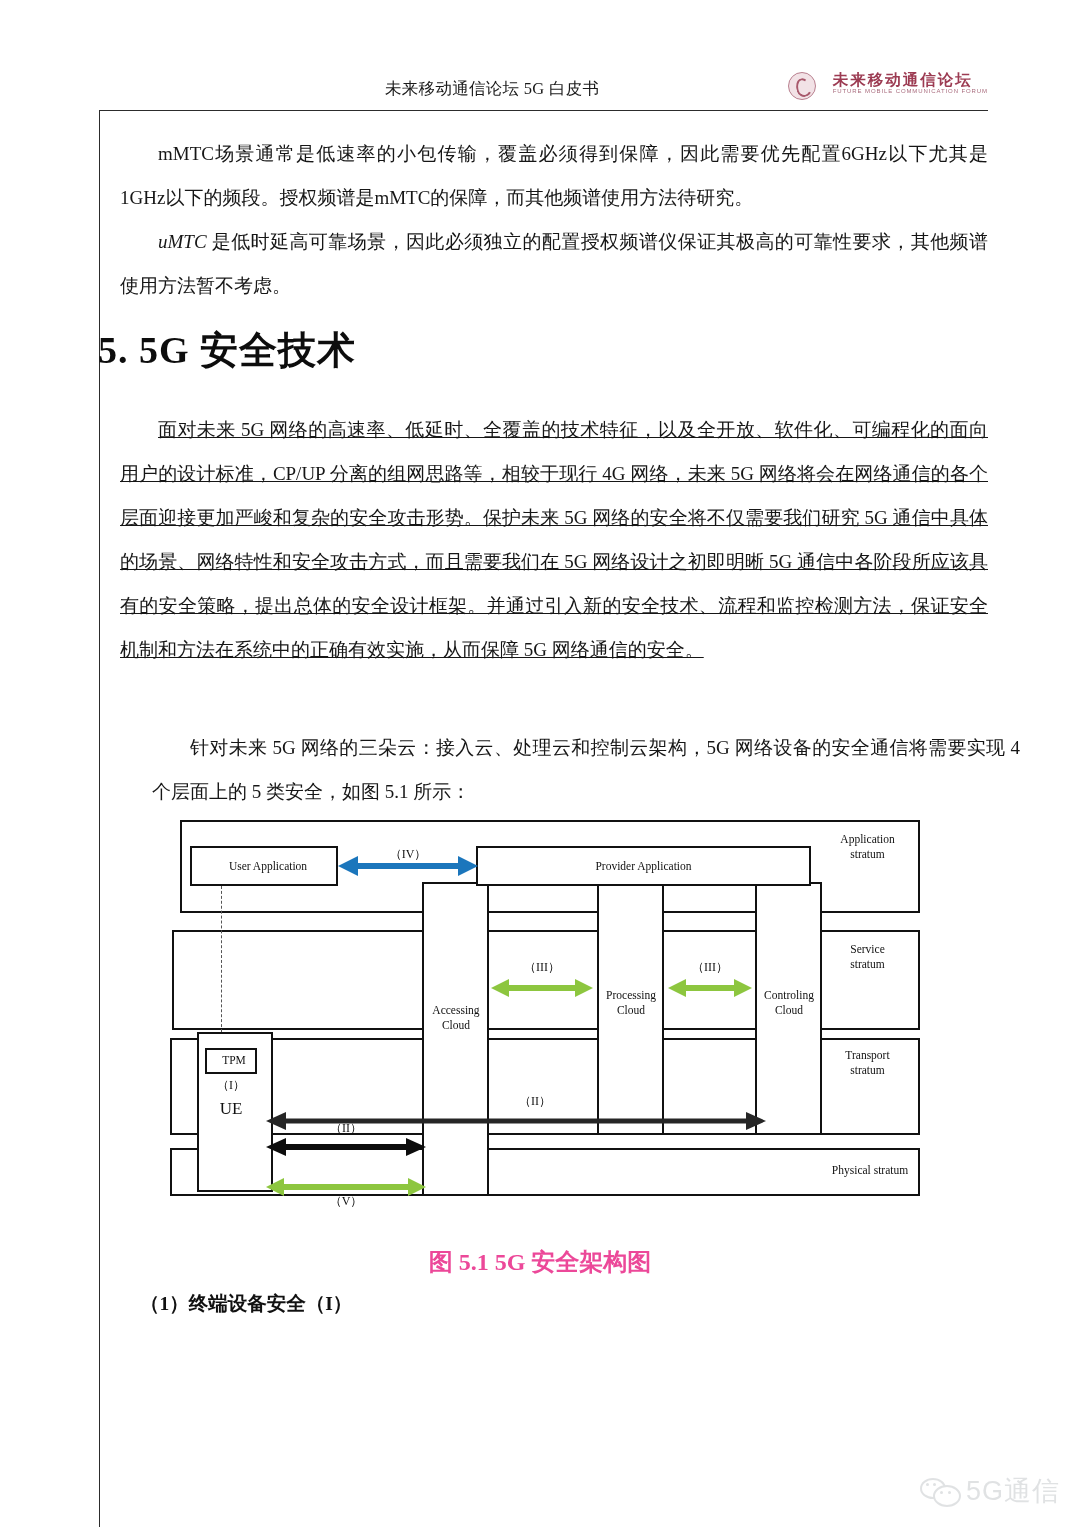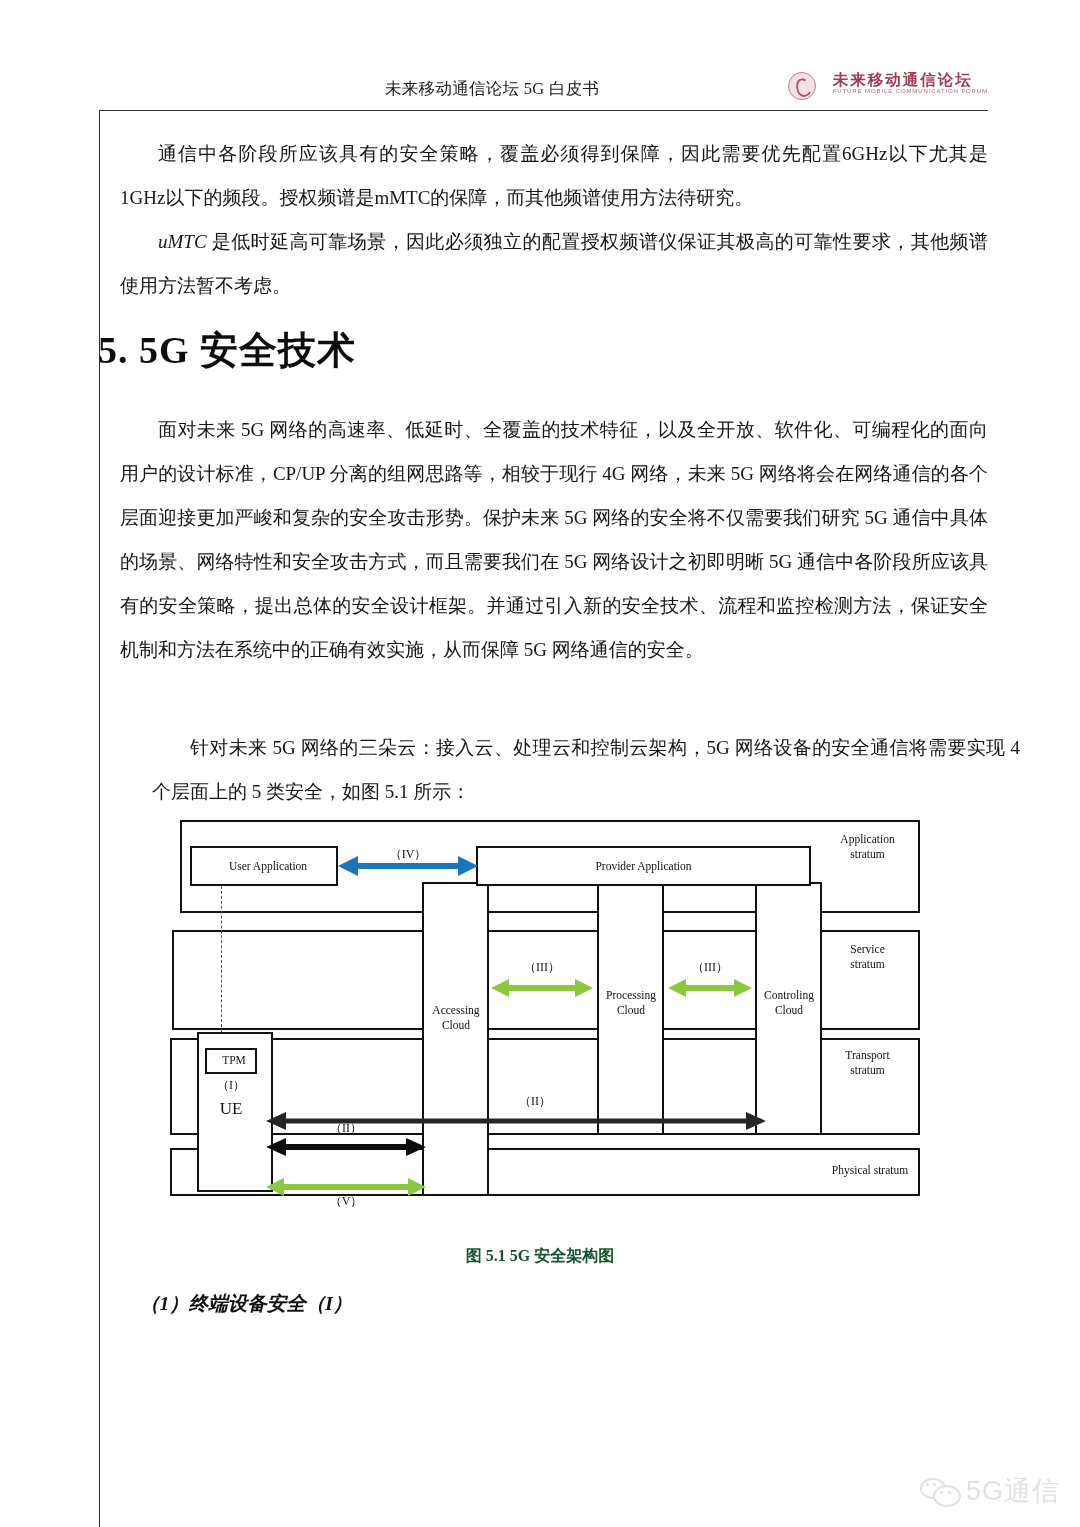--- a/index.html
+++ b/index.html
@@ -139,23 +139,23 @@
     font-weight: bold;
     color: #111;
     white-space: nowrap;
   }
 
   .fig-caption {
     position: absolute;
     left: 0;
     width: 1080px;
     text-align: center;
-    font-size: 16px;
-    font-weight: bold;
-    color: #14532d;
+    font-size: 24px;
+    font-weight: bold;
+    color: #ec4899;
   }
 
   .page-number {
     position: absolute;
     left: 0;
     width: 1080px;
     top: 1392px;
     text-align: center;
     font-size: 16px;
     color: #3a3a3a;
@@ -251,27 +251,27 @@
       <div class="logo-mark"></div>
       <div class="logo-text">
         <div class="logo-cn">未来移动通信论坛</div>
         <div class="logo-en">FUTURE MOBILE COMMUNICATION FORUM</div>
       </div>
     </div>
   </div>
   <div class="header-rule"></div>
   <div class="margin-line"></div>
 
-  <div class="para indent" style="top:132px;">通信中各阶段所应该具有的安全策略，覆盖必须得到保障，因此需要优先配置6GHz以下尤其是1GHz以下的频段。授权频谱是mMTC的保障，而其他频谱使用方法待研究。</div>
+  <div class="para indent" style="top:132px;">mMTC场景通常是低速率的小包传输，覆盖必须得到保障，因此需要优先配置6GHz以下尤其是1GHz以下的频段。授权频谱是mMTC的保障，而其他频谱使用方法待研究。</div>
 
   <div class="para indent" style="top:220px;"><span class="it">uMTC</span><span> 是低时延高可靠场景，因此必须独立的配置授权频谱仪保证其极高的可靠性要求，其他频谱使用方法暂不考虑。</span></div>
 
   <div class="h1" style="top:325px;">5. 5G 安全技术</div>
 
-  <div class="para indent" style="top:408px;">面对未来 5G 网络的高速率、低延时、全覆盖的技术特征，以及全开放、软件化、可编程化的面向用户的设计标准，CP/UP 分离的组网思路等，相较于现行 4G 网络，未来 5G 网络将会在网络通信的各个层面迎接更加严峻和复杂的安全攻击形势。保护未来 5G 网络的安全将不仅需要我们研究 5G 通信中具体的场景、网络特性和安全攻击方式，而且需要我们在 5G 网络设计之初即明晰 5G 通信中各阶段所应该具有的安全策略，提出总体的安全设计框架。并通过引入新的安全技术、流程和监控检测方法，保证安全机制和方法在系统中的正确有效实施，从而保障 5G 网络通信的安全。</div>
+  <div class="para indent" style="top:408px;text-decoration:underline;">面对未来 5G 网络的高速率、低延时、全覆盖的技术特征，以及全开放、软件化、可编程化的面向用户的设计标准，CP/UP 分离的组网思路等，相较于现行 4G 网络，未来 5G 网络将会在网络通信的各个层面迎接更加严峻和复杂的安全攻击形势。保护未来 5G 网络的安全将不仅需要我们研究 5G 通信中具体的场景、网络特性和安全攻击方式，而且需要我们在 5G 网络设计之初即明晰 5G 通信中各阶段所应该具有的安全策略，提出总体的安全设计框架。并通过引入新的安全技术、流程和监控检测方法，保证安全机制和方法在系统中的正确有效实施，从而保障 5G 网络通信的安全。</div>
 
 
   <div class="para indent" style="top:726px;margin-left:32px;">针对未来 5G 网络的三朵云：接入云、处理云和控制云架构，5G 网络设备的安全通信将需要实现 4 个层面上的 5 类安全，如图 5.1 所示：</div>
 
   <div class="figure">
 
     <div class="fig-box" style="left:0px;   top:0px;   width:740px; height:93px;"></div>
     <div class="fig-box" style="left:-8px;  top:110px; width:748px; height:100px;"></div>
     <div class="fig-box" style="left:-10px; top:218px; width:750px; height:97px;"></div>
     <div class="fig-box" style="left:-10px; top:328px; width:750px; height:48px;"></div>
@@ -360,21 +360,21 @@
         <polygon points="0,10 18,1 18,19" fill="#8dc63f"></polygon>
         <polygon points="160,10 142,1 142,19" fill="#8dc63f"></polygon>
       </svg>
     </div>
     <div class="fig-roman" style="left:116px; top:373px; width:100px;">（V）</div>
 
   </div>
 
   <div class="fig-caption" style="top:1246px;">图 5.1 5G 安全架构图</div>
 
-  <div class="h3" style="top:1290px;font-style:italic;">（1）终端设备安全（I）</div>
+  <div class="h3" style="top:1290px;">（1）终端设备安全（I）</div>
 
 
   <div class="watermark">
     <div class="wm-icon">
       <div class="b1"></div>
       <div class="b2"></div>
       <i class="d1"></i>
         <i class="d2"></i>
         <i class="d3"></i>
         <i class="d4"></i>

